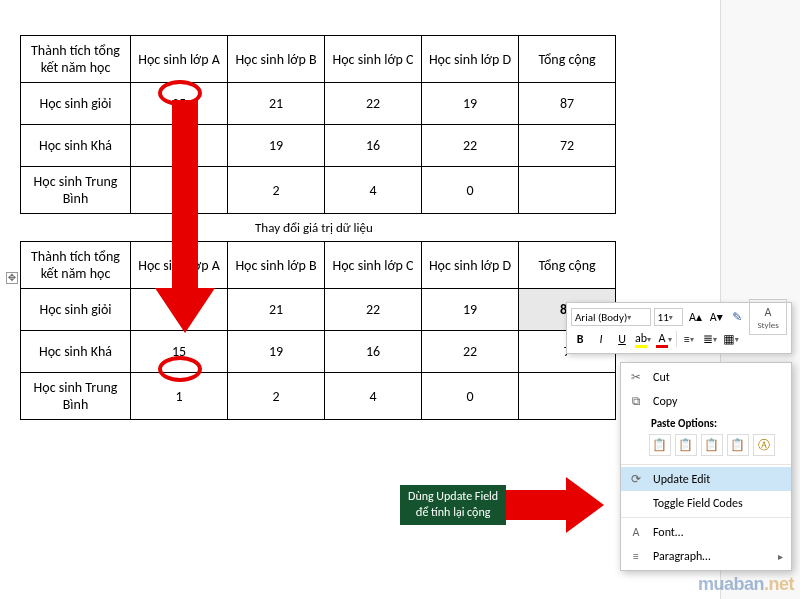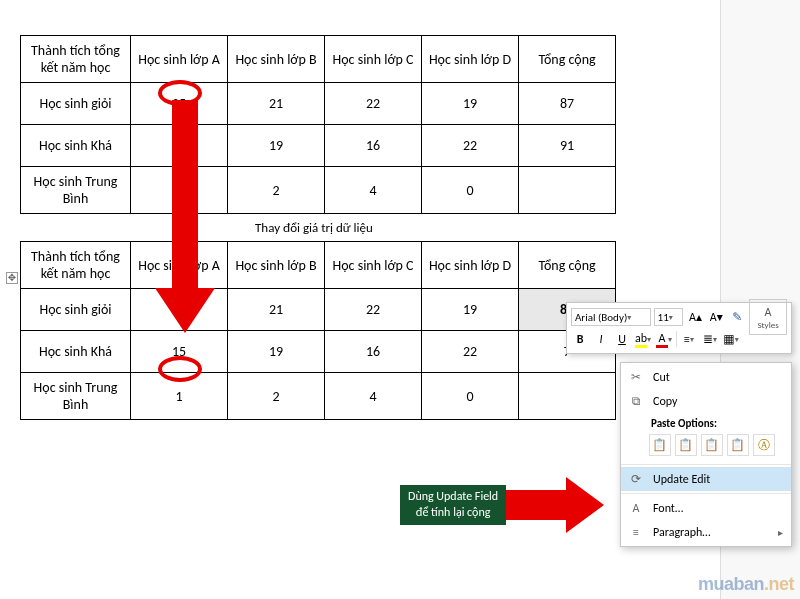--- a/index.html
+++ b/index.html
@@ -288,21 +288,21 @@
       <td>22</td>
       <td>19</td>
       <td>87</td>
     </tr>
     <tr>
       <td>Học sinh Khá</td>
       <td></td>
       <td>19</td>
       <td>16</td>
       <td>22</td>
-      <td>91</td>
+      <td>72</td>
     </tr>
     <tr>
       <td>Học sinh Trung Bình</td>
       <td></td>
       <td>2</td>
       <td>4</td>
       <td>0</td>
       <td></td>
     </tr>
   </tbody>
@@ -422,20 +422,24 @@
     <div class="paste-opt">📋</div>
     <div class="paste-opt">📋</div>
     <div class="paste-opt">📋</div>
     <div class="paste-opt">Ⓐ</div>
   </div>
   <div class="divider"></div>
   <div class="item highlight">
     <span class="icon-slot">⟳</span>
     <span>Update Edit</span>
   </div>
+  <div class="item">
+    <span class="icon-slot"></span>
+    <span>Toggle Field Codes</span>
+  </div>
   <div class="divider"></div>
   <div class="item">
     <span class="icon-slot">A</span>
     <span>Font…</span>
   </div>
   <div class="item has-sub">
     <span class="icon-slot">≡</span>
     <span>Paragraph…</span>
   </div>
 </div>

